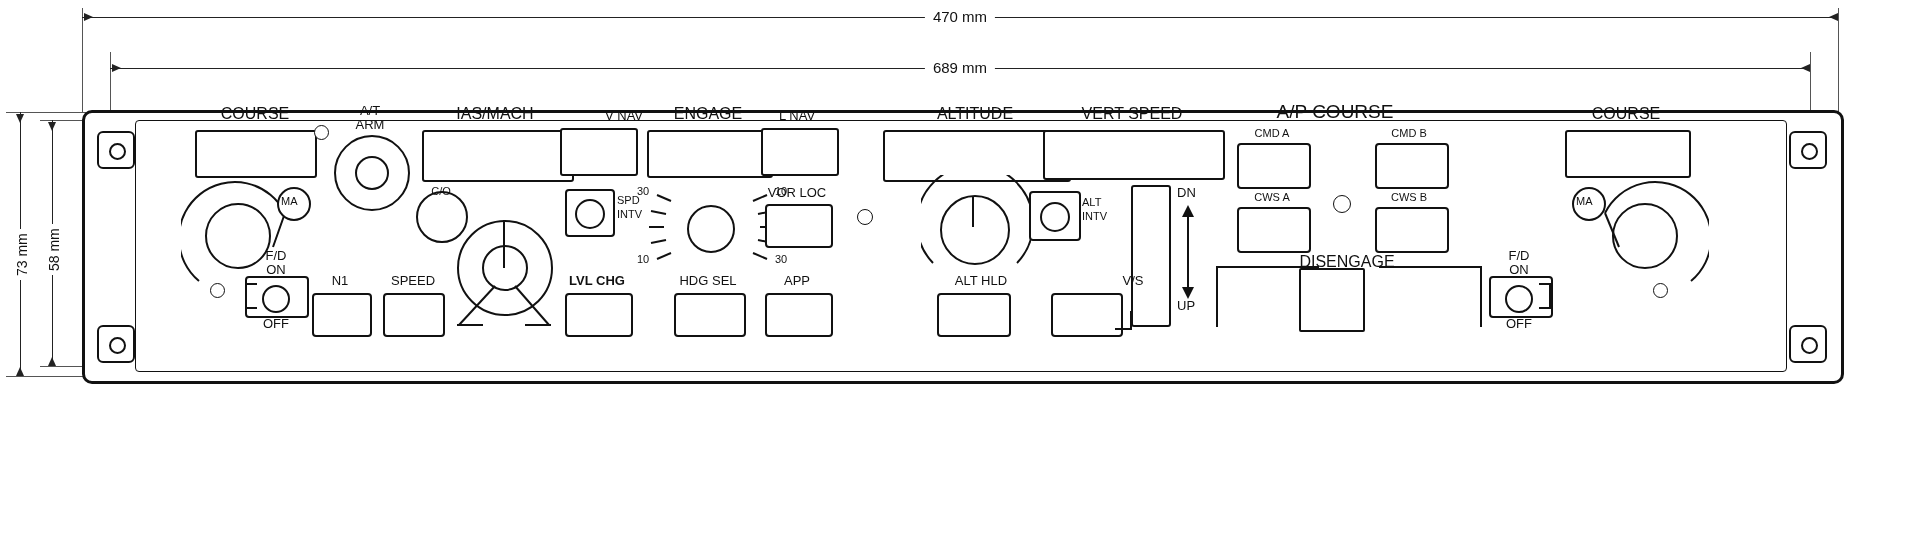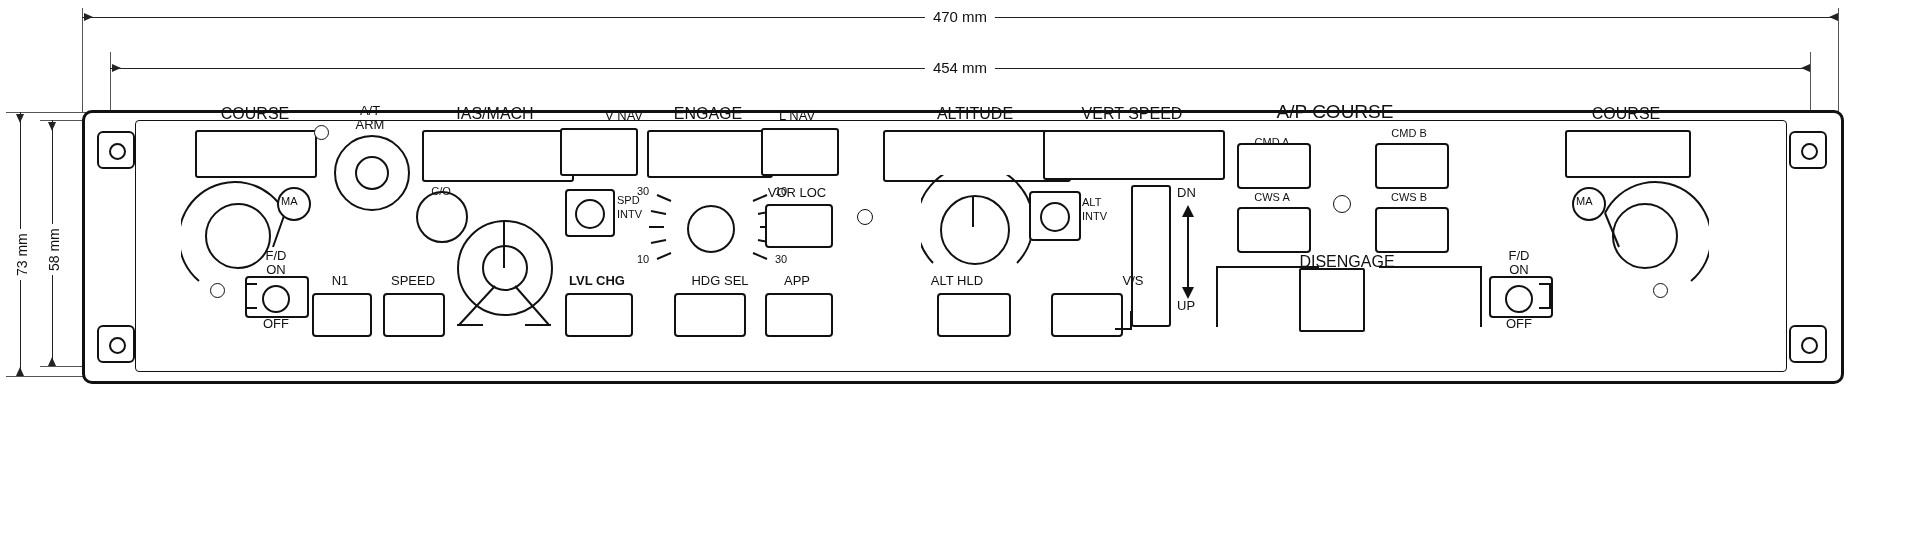--- a/index.html
+++ b/index.html
@@ -50,21 +50,21 @@
   <div class="dimline hline" style="left:82px;top:17px;width:1756px;"></div>
   <div class="arrow arrR" style="left:84px;top:13px;"></div>
   <div class="arrow arrL" style="left:1829px;top:13px;"></div>
   <div class="dimtxt" style="left:960px;top:8px;">470 mm</div>
 
   <div class="ext" style="left:110px;top:52px;height:62px;"></div>
   <div class="ext" style="left:1810px;top:52px;height:62px;"></div>
   <div class="dimline hline" style="left:110px;top:68px;width:1700px;"></div>
   <div class="arrow arrR" style="left:112px;top:64px;"></div>
   <div class="arrow arrL" style="left:1801px;top:64px;"></div>
-  <div class="dimtxt" style="left:960px;top:59px;">454 mm</div>
+  <div class="dimtxt" style="left:960px;top:59px;">689 mm</div>
 
   <div class="exth" style="left:6px;top:112px;width:80px;"></div>
   <div class="exth" style="left:6px;top:376px;width:80px;"></div>
   <div class="dimline vline" style="left:20px;top:112px;height:264px;"></div>
   <div class="arrow arrD" style="left:16px;top:114px;"></div>
   <div class="arrow arrU" style="left:16px;top:367px;"></div>
   <div class="dimtxt vert" style="left:14px;top:280px;">73 mm</div>
 
   <div class="exth" style="left:40px;top:120px;width:46px;"></div>
   <div class="exth" style="left:40px;top:366px;width:46px;"></div>
@@ -161,42 +161,42 @@
         <line x1="24" y1="78" x2="38" y2="72"></line>
         <line x1="134" y1="14" x2="120" y2="20"></line>
         <line x1="140" y1="30" x2="125" y2="33"></line>
         <line x1="142" y1="46" x2="127" y2="46"></line>
         <line x1="140" y1="62" x2="125" y2="59"></line>
         <line x1="134" y1="78" x2="120" y2="72"></line>
       </g>
     </svg>
     <div class="knob" style="left:602px;top:92px;width:44px;height:44px;"></div>
 
-    <div class="lbl sm abs ctr" style="left:623px;top:160px;margin-left:12px;">HDG SEL</div>
+    <div class="lbl sm abs ctr" style="left:623px;top:160px;">HDG SEL</div>
     <div class="btn" style="left:589px;top:180px;width:68px;height:40px;"></div>
 
     <div class="lbl sm abs ctr" style="left:712px;top:-5px;">L NAV</div>
     <div class="win" style="left:676px;top:15px;width:74px;height:44px;"></div>
 
     <div class="lbl sm abs ctr" style="left:712px;top:72px;">VOR LOC</div>
     <div class="btn" style="left:680px;top:91px;width:64px;height:40px;"></div>
 
     <div class="lbl sm abs ctr" style="left:712px;top:160px;">APP</div>
     <div class="btn" style="left:680px;top:180px;width:64px;height:40px;"></div>
 
     <div class="dot" style="left:772px;top:96px;width:14px;height:14px;"></div>
 
     <div class="lbl ctr abs" style="left:890px;top:-8px;">ALTITUDE</div>
     <div class="win" style="left:798px;top:17px;width:184px;height:48px;"></div>
     <div class="knob" style="left:855px;top:82px;width:66px;height:66px;"></div>
     <svg class="abs" style="left:836px;top:62px;" width="110" height="100">
       <path d="M12,88 A58,58 0 1 1 96,88" fill="none" stroke="#111" stroke-width="2"></path>
       <line x1="52" y1="22" x2="52" y2="52" stroke="#111" stroke-width="2"></line>
     </svg>
-    <div class="lbl sm abs ctr" style="left:872px;top:160px;">ALT HLD</div>
+    <div class="lbl sm abs ctr" style="left:896px;top:160px;">ALT HLD</div>
     <div class="btn" style="left:852px;top:180px;width:70px;height:40px;"></div>
 
     <div class="btn" style="left:944px;top:78px;width:48px;height:46px;"></div>
     <div class="knob" style="left:955px;top:89px;width:26px;height:26px;"></div>
     <div class="lbl xs abs" style="left:997px;top:83px;">ALT</div>
     <div class="lbl xs abs" style="left:997px;top:97px;">INTV</div>
 
     <div class="lbl ctr abs" style="left:1047px;top:-8px;">VERT SPEED</div>
     <div class="win" style="left:958px;top:17px;width:178px;height:46px;"></div>
 
@@ -209,21 +209,21 @@
     </svg>
     <div class="lbl sm abs" style="left:1092px;top:72px;">DN</div>
     <div class="lbl sm abs" style="left:1092px;top:185px;">UP</div>
     <svg class="abs" style="left:1090px;top:92px;" width="26" height="94">
       <line x1="13" y1="10" x2="13" y2="84" stroke="#111" stroke-width="2"></line>
       <polygon points="13,0 7,12 19,12" fill="#111"></polygon>
       <polygon points="13,94 7,82 19,82" fill="#111"></polygon>
     </svg>
 
     <div class="lbl big abs ctr" style="left:1250px;top:-12px;">A/P COURSE</div>
-    <div class="lbl xs abs ctr" style="left:1187px;top:14px;margin-top:9px;">CMD A</div>
+    <div class="lbl xs abs ctr" style="left:1187px;top:14px;">CMD A</div>
     <div class="btn" style="left:1152px;top:30px;width:70px;height:42px;"></div>
     <div class="lbl xs abs ctr" style="left:1324px;top:14px;">CMD B</div>
     <div class="btn" style="left:1290px;top:30px;width:70px;height:42px;"></div>
 
     <div class="lbl xs abs ctr" style="left:1187px;top:78px;">CWS A</div>
     <div class="btn" style="left:1152px;top:94px;width:70px;height:42px;"></div>
     <div class="lbl xs abs ctr" style="left:1324px;top:78px;">CWS B</div>
     <div class="btn" style="left:1290px;top:94px;width:70px;height:42px;"></div>
 
     <div class="dot" style="left:1248px;top:82px;width:16px;height:16px;"></div>

